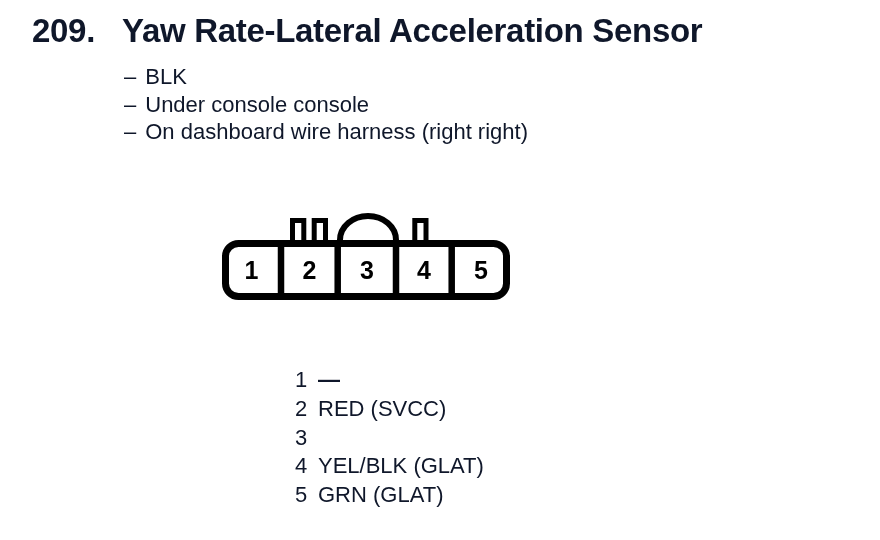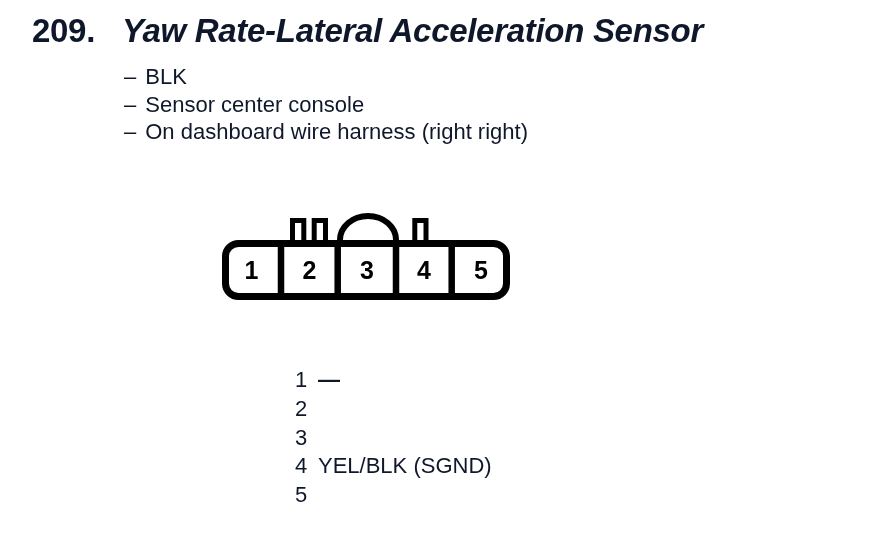--- a/index.html
+++ b/index.html
@@ -27,21 +27,20 @@
     white-space: nowrap;
   }
   .page-title {
     position: absolute;
     left: 122px;
     top: 12px;
     font-size: 33px;
     font-weight: bold;
     letter-spacing: -0.3px;
     white-space: nowrap;
-    font-style: italic;
   }
   
   .notes {
     position: absolute;
     left: 124px;
     top: 63px;
   }
   .note-row {
     display: flex;
     font-size: 22px;
@@ -104,21 +103,21 @@
   <span class="section-number">209.</span>
   <span class="page-title">Yaw Rate-Lateral Acceleration Sensor</span>
 
   <div class="notes">
     <div class="note-row">
       <span class="note-bullet">–</span>
       <span>BLK</span>
     </div>
     <div class="note-row">
       <span class="note-bullet">–</span>
-      <span>Sensor center console</span>
+      <span>Under console console</span>
     </div>
     <div class="note-row">
       <span class="note-bullet">–</span>
       <span>On dashboard wire harness (right right)</span>
     </div>
   </div>
 
   <div class="connector-wrap">
     <svg viewBox="195 200 340 112" xmlns="http://www.w3.org/2000/svg">
 
@@ -143,26 +142,28 @@
     </svg>
   </div>
 
   <div class="legend">
     <div class="legend-row">
       <span class="legend-pin">1</span>
       <span class="legend-label">—</span>
     </div>
     <div class="legend-row">
       <span class="legend-pin">2</span>
+      <span class="legend-label">RED (SVCC)</span>
     </div>
     <div class="legend-row">
       <span class="legend-pin">3</span>
     </div>
     <div class="legend-row">
       <span class="legend-pin">4</span>
-      <span class="legend-label">YEL/BLK (SGND)</span>
+      <span class="legend-label">YEL/BLK (GLAT)</span>
     </div>
     <div class="legend-row">
       <span class="legend-pin">5</span>
+      <span class="legend-label">GRN (GLAT)</span>
     </div>
   </div>
 
 </div>
 
 </body></html>

